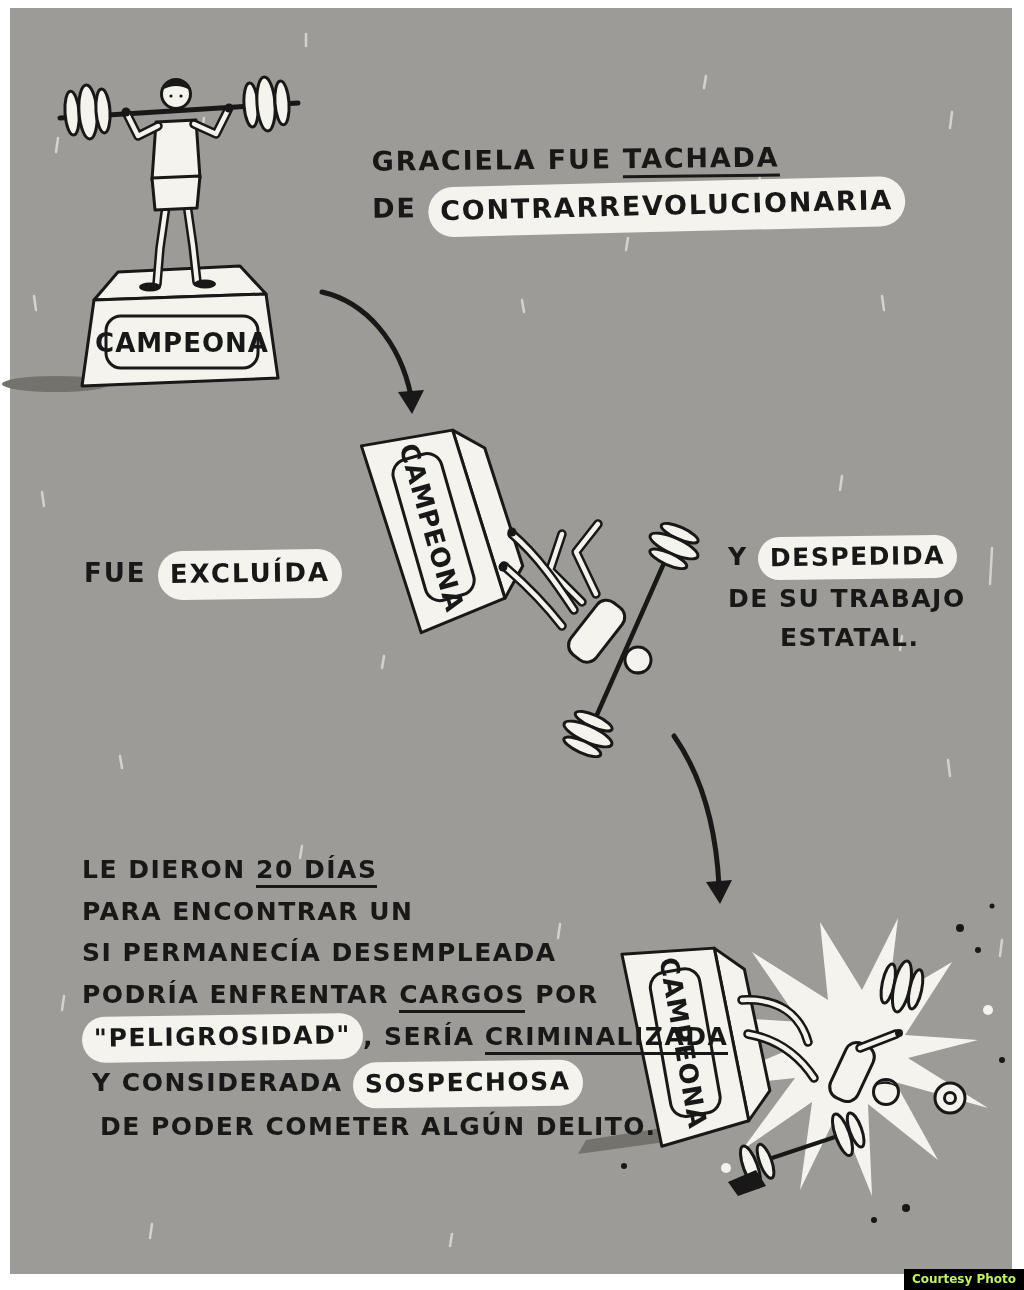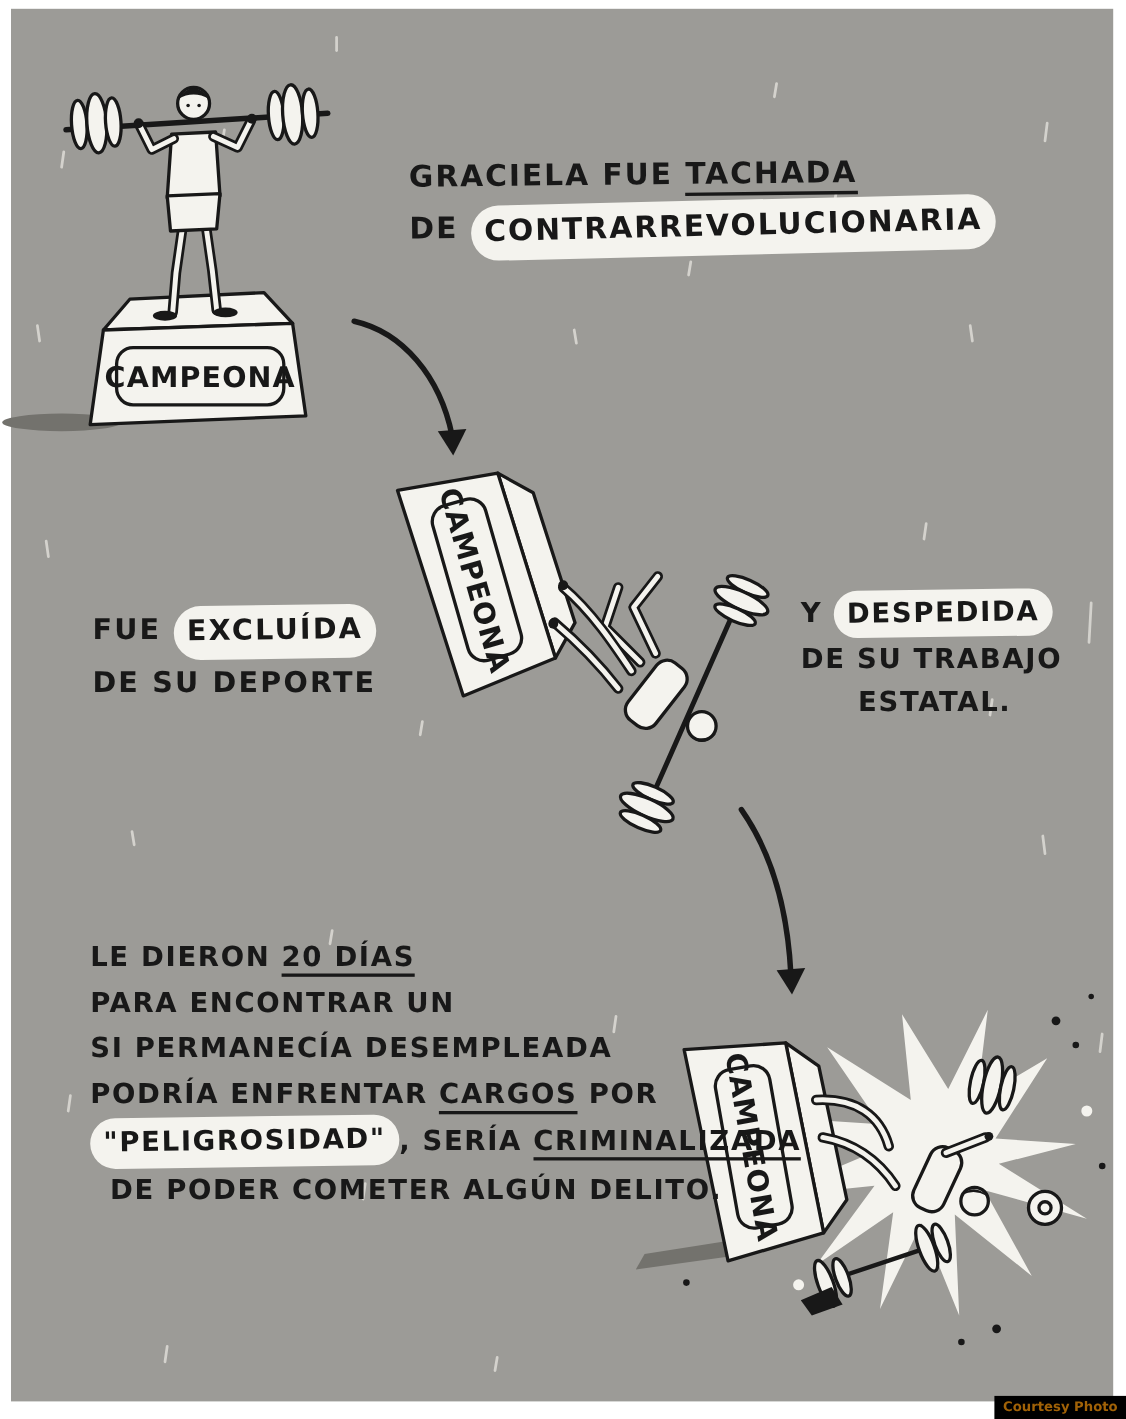--- a/index.html
+++ b/index.html
@@ -40,21 +40,21 @@
   }
   .hl {
     display: inline-block;
     background: #f4f3ee;
     border-radius: 30px;
     padding: 1px 12px 3px;
     transform: rotate(-0.8deg);
   }
   .credit {
     position: absolute; right: 0; bottom: 0;
-    background: #000000; color: #a16207;
+    background: #000000; color: #bef264;
     font-size: 12px; font-weight: 700;
     padding: 3px 8px 4px;
     z-index: 10;
   }
   
   .paper-shape { fill: #f4f3ee; stroke: #181818; stroke-width: 3; stroke-linejoin: round; }
   .plate { fill: #f4f3ee; stroke: #181818; stroke-width: 3; }
   .ink-line { stroke: #181818; fill: none; stroke-linecap: round; }
   .limb-o { fill: none; stroke: #181818; stroke-width: 9.5; stroke-linecap: round; stroke-linejoin: round; }
   .limb-i { fill: none; stroke: #f4f3ee; stroke-width: 4.5; stroke-linecap: round; stroke-linejoin: round; }
@@ -251,31 +251,31 @@
   </g>
 </svg>
 
 <div class="txt headline">
   <div class="line"><span>GRACIELA FUE </span><span class="u">TACHADA</span></div>
   <div class="line"><span>DE </span><span class="hl">CONTRARREVOLUCIONARIA</span></div>
 </div>
 
 <div class="txt excluded">
   <div class="line"><span>FUE </span><span class="hl">EXCLUÍDA</span></div>
-  <div class="line"><span>DE SU DEPORTE</span></div>
 </div>
 
 <div class="txt fired">
   <div class="line"><span>Y </span><span class="hl">DESPEDIDA</span></div>
   <div class="line"><span>DE SU TRABAJO</span></div>
   <div class="line ind-a"><span>ESTATAL.</span></div>
 </div>
 
 <div class="txt sentence">
   <div class="line"><span>LE DIERON </span><span class="u">20 DÍAS</span></div>
   <div class="line"><span>PARA ENCONTRAR UN</span></div>
   <div class="line"><span>SI PERMANECÍA DESEMPLEADA</span></div>
   <div class="line"><span>PODRÍA ENFRENTAR </span><span class="u">CARGOS</span><span> POR</span></div>
   <div class="line"><span class="hl">"PELIGROSIDAD"</span><span>, SERÍA </span><span class="u">CRIMINALIZADA</span></div>
+  <div class="line ind1"><span>Y CONSIDERADA </span><span class="hl">SOSPECHOSA</span></div>
   <div class="line ind2"><span>DE PODER COMETER ALGÚN DELITO.</span></div>
 </div>
 
 <div class="credit"><span>Courtesy Photo</span></div>
 
 </body></html>

